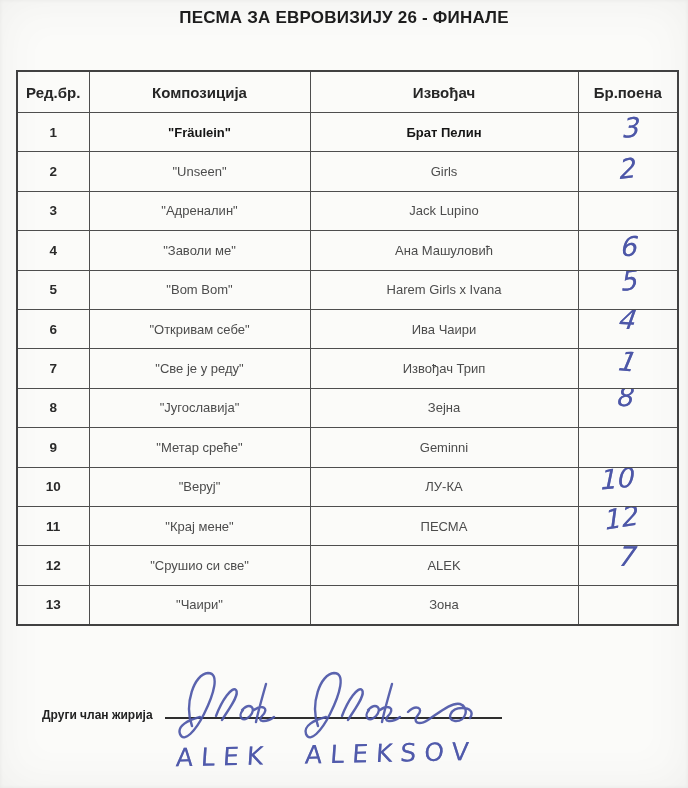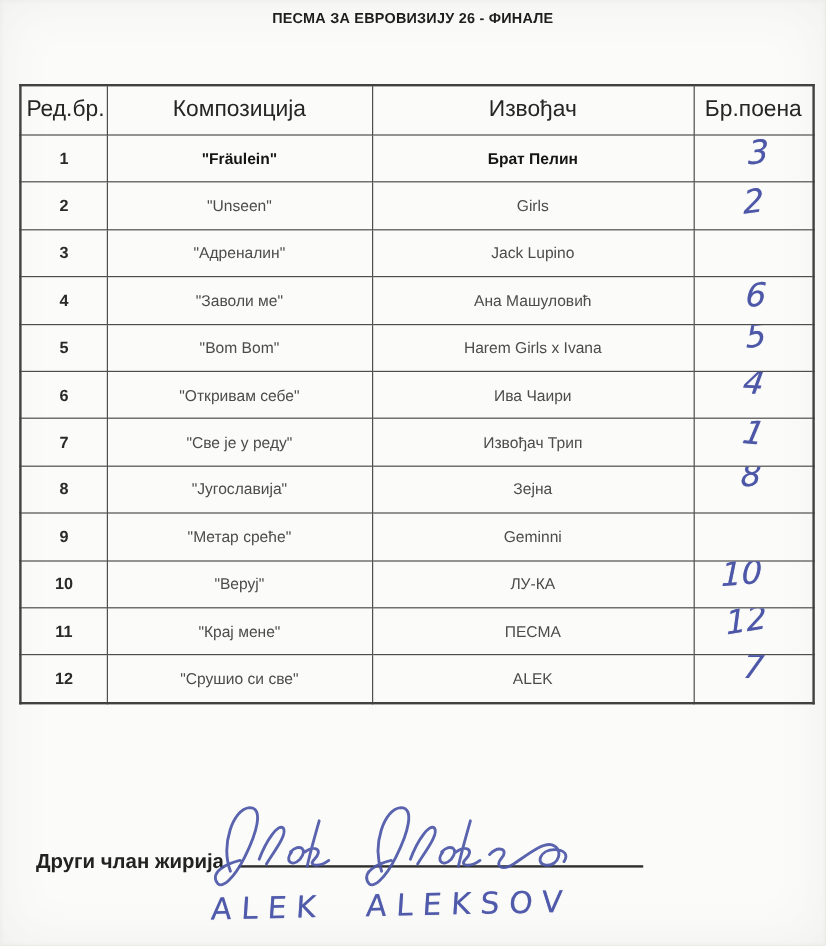--- a/index.html
+++ b/index.html
@@ -8,21 +8,21 @@
     width: 688px; height: 788px;
     margin: 0 auto;
     background: #fbfbf9;
     box-shadow: inset 0 0 45px rgba(90,90,85,0.07), inset 0 0 4px rgba(0,0,0,0.05);
     font-family: "Liberation Sans", sans-serif;
     overflow: hidden;
   }
   .title {
     position: absolute; top: 8px; left: 0; right: 0;
     text-align: center;
-    font-size: 12px; font-weight: bold; letter-spacing: 0.2px;
+    font-size: 17px; font-weight: bold; letter-spacing: 0.2px;
     color: #1d1d1d; margin: 0;
   }
   table.ballot {
     position: absolute; left: 16px; top: 70px;
     width: 661px;
     border-collapse: collapse;
     table-layout: fixed;
     background: transparent;
   }
   table.ballot col.c-num  { width: 72px; }
@@ -32,43 +32,43 @@
   table.ballot th, table.ballot td {
     border: 1.6px solid #4e4e4e;
     padding: 0 4px;
     text-align: center;
     overflow: hidden;
     white-space: nowrap;
   }
   table.ballot { border: 2px solid #414141; }
   table.ballot th {
     height: 40px;
-    font-size: 19px; font-weight: normal; color: #262626;
+    font-size: 15px; font-weight: bold; color: #262626;
   }
   table.ballot tbody td { height: 38.4px; }
   td.num  { font-size: 13.5px; font-weight: bold; color: #2a2a2a; }
   td.comp, td.perf { font-size: 13px; color: #4c4c4c; }
   td.dark { color: #151515; font-weight: 600; }
   td.pts  { position: relative; }
   .ink {
     position: absolute; left: 50%; top: 3px;
     font-family: "DejaVu Sans", sans-serif;
     font-style: italic;
     font-size: 27px; line-height: 1;
     color: #4d57a8;
     text-shadow: 0 0 0.6px rgba(77,87,168,0.65);
     pointer-events: none;
     transform: translate(-50%, 0);
   }
   .footer {
     position: absolute; left: 30px; top: 698px; right: 0; height: 90px;
   }
   .footer-label {
-    font-size: 17px; font-weight: bold; color: #222;
-    display: inline-block; padding-top: 10px;
+    font-size: 12px; font-weight: bold; color: #222;
+    display: inline-block; padding-top: 10px; margin-left: 12px;
   }
   .sig-line {
     display: inline-block;
     width: 337px; height: 14px;
     margin-left: 12px;
     border-bottom: 2px solid #2e2e2e;
     vertical-align: baseline;
   }
   .sig-svg { position: absolute; left: 130px; top: -30px; pointer-events: none; }
   .sig-print {
@@ -193,20 +193,28 @@
           </td>
         </tr>
         <tr>
           <td class="num">12</td>
           <td class="comp">"Срушио си све"</td>
           <td class="perf">ALEK</td>
           <td class="pts">
             <span class="ink" style="transform: translate(calc(-50% + 0px), -6px) rotate(0deg) skewX(-6deg);">7</span>
           </td>
         </tr>
+        <tr>
+          <td class="num">13</td>
+          <td class="comp">"Чаири"</td>
+          <td class="perf">Зона</td>
+          <td class="pts">
+            <span class="ink" style="transform: translate(calc(-50% + 0px), 0px) rotate(0deg) skewX(-6deg);"></span>
+          </td>
+        </tr>
       </tbody>
   </table>
 
   <div class="footer">
     <span class="footer-label">Други члан жирија</span><span class="sig-line"></span>
 
     <svg class="sig-svg" width="360" height="84" viewBox="0 0 360 84" fill="none" stroke="#4d57a8" stroke-width="2.4" stroke-linecap="round" stroke-linejoin="round" opacity="0.92">
 
       <path d="M 32,58 C 24,36 34,6 48,5 C 60,5 54,26 44,46 C 36,62 24,76 20,66 C 17,58 28,52 40,49"></path>
       <path d="M 56,48 C 62,32 72,18 76,22 C 80,27 68,42 62,52"></path>

